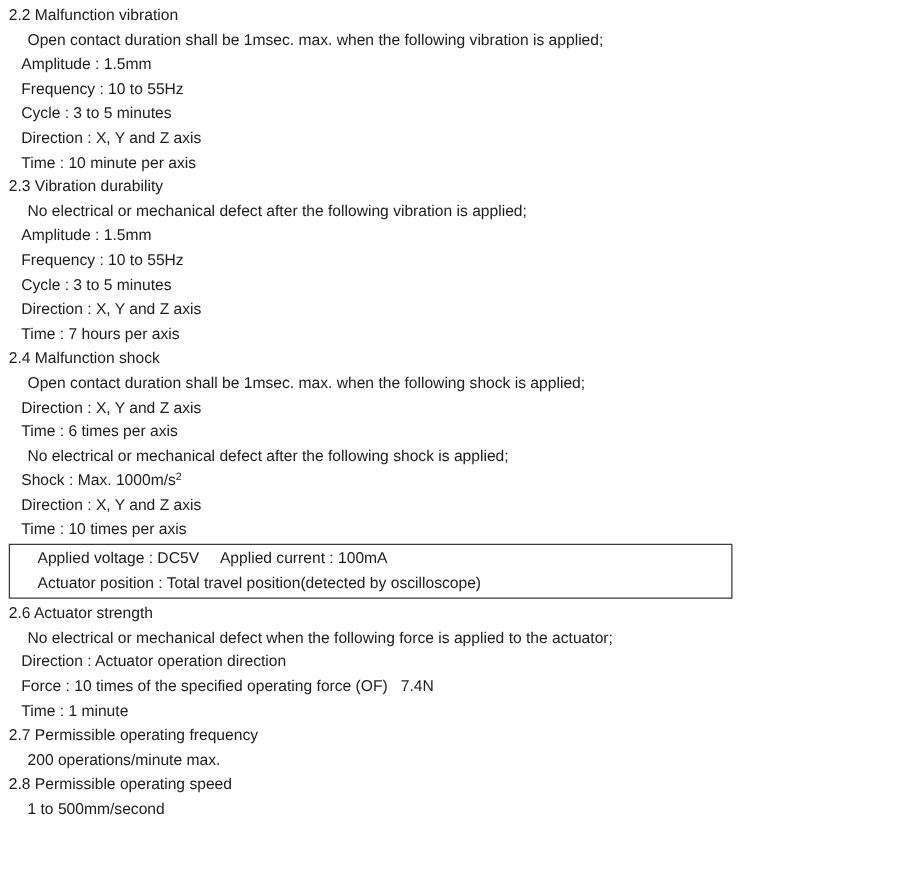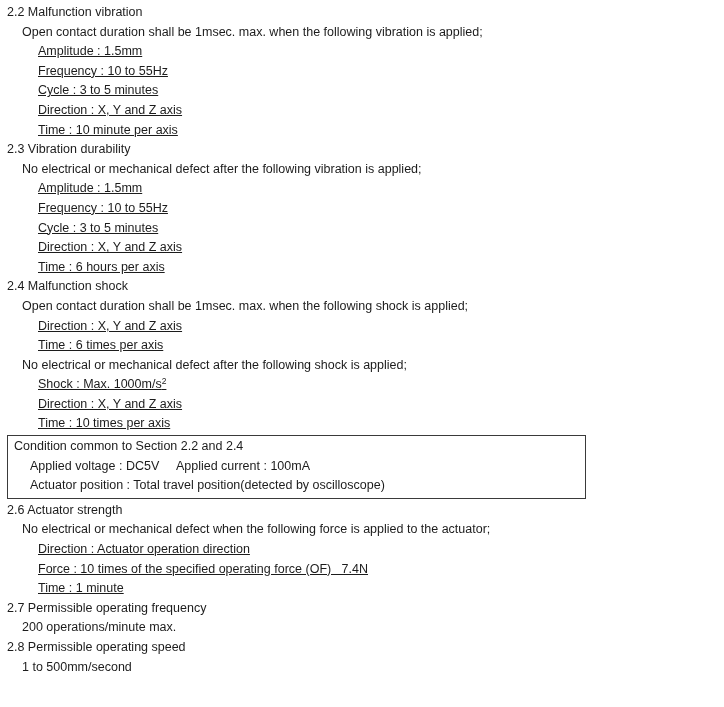--- a/index.html
+++ b/index.html
@@ -23,21 +23,21 @@
     line-height: 19.6px;
     white-space: pre;
   }
   .line sup {
     font-size: 8.5px;
     line-height: 0;
     vertical-align: 4px;
   }
   .indent-0 { padding-left: 7px; }
   .indent-1 { padding-left: 22px; }
-  .indent-2 { padding-left: 38px; text-decoration: underline; }
+  .indent-2 { padding-left: 17px; }
   .cond-box {
     box-sizing: border-box;
     margin-left: 7px;
     width: 579px;
     border: 1px solid #3a3a3a;
     padding: 1px 0 2px 0;
     margin-top: 1px;
     margin-bottom: 2px;
   }
   .cond-box .indent-0 { padding-left: 6px; }
@@ -53,31 +53,30 @@
     <div class="line indent-2"><span>Frequency : 10 to 55Hz</span></div>
     <div class="line indent-2"><span>Cycle : 3 to 5 minutes</span></div>
     <div class="line indent-2"><span>Direction : X, Y and Z axis</span></div>
     <div class="line indent-2"><span>Time : 10 minute per axis</span></div>
     <div class="line indent-0"><span>2.3 Vibration durability</span></div>
     <div class="line indent-1"><span>No electrical or mechanical defect after the following vibration is applied;</span></div>
     <div class="line indent-2"><span>Amplitude : 1.5mm</span></div>
     <div class="line indent-2"><span>Frequency : 10 to 55Hz</span></div>
     <div class="line indent-2"><span>Cycle : 3 to 5 minutes</span></div>
     <div class="line indent-2"><span>Direction : X, Y and Z axis</span></div>
-    <div class="line indent-2"><span>Time : 6 hours per axis</span></div>
+    <div class="line indent-2"><span>Time : 7 hours per axis</span></div>
     <div class="line indent-0"><span>2.4 Malfunction shock</span></div>
     <div class="line indent-1"><span>Open contact duration shall be 1msec. max. when the following shock is applied;</span></div>
     <div class="line indent-2"><span>Direction : X, Y and Z axis</span></div>
     <div class="line indent-2"><span>Time : 6 times per axis</span></div>
     <div class="line indent-1"><span>No electrical or mechanical defect after the following shock is applied;</span></div>
     <div class="line indent-2"><span>Shock : Max. 1000m/s</span><sup>2</sup></div>
     <div class="line indent-2"><span>Direction : X, Y and Z axis</span></div>
     <div class="line indent-2"><span>Time : 10 times per axis</span></div>
     <div class="cond-box" style="border-color: rgb(58, 58, 58);">
-      <div class="line indent-0"><span>Condition common to Section 2.2 and 2.4</span></div>
       <div class="line indent-1"><span>Applied voltage : DC5V     Applied current : 100mA</span></div>
       <div class="line indent-1"><span>Actuator position : Total travel position(detected by oscilloscope)</span></div>
     </div>
     <div class="line indent-0"><span>2.6 Actuator strength</span></div>
     <div class="line indent-1"><span>No electrical or mechanical defect when the following force is applied to the actuator;</span></div>
     <div class="line indent-2"><span>Direction : Actuator operation direction</span></div>
     <div class="line indent-2"><span>Force : 10 times of the specified operating force (OF)   7.4N</span></div>
     <div class="line indent-2"><span>Time : 1 minute</span></div>
     <div class="line indent-0"><span>2.7 Permissible operating frequency</span></div>
     <div class="line indent-1"><span>200 operations/minute max.</span></div>

